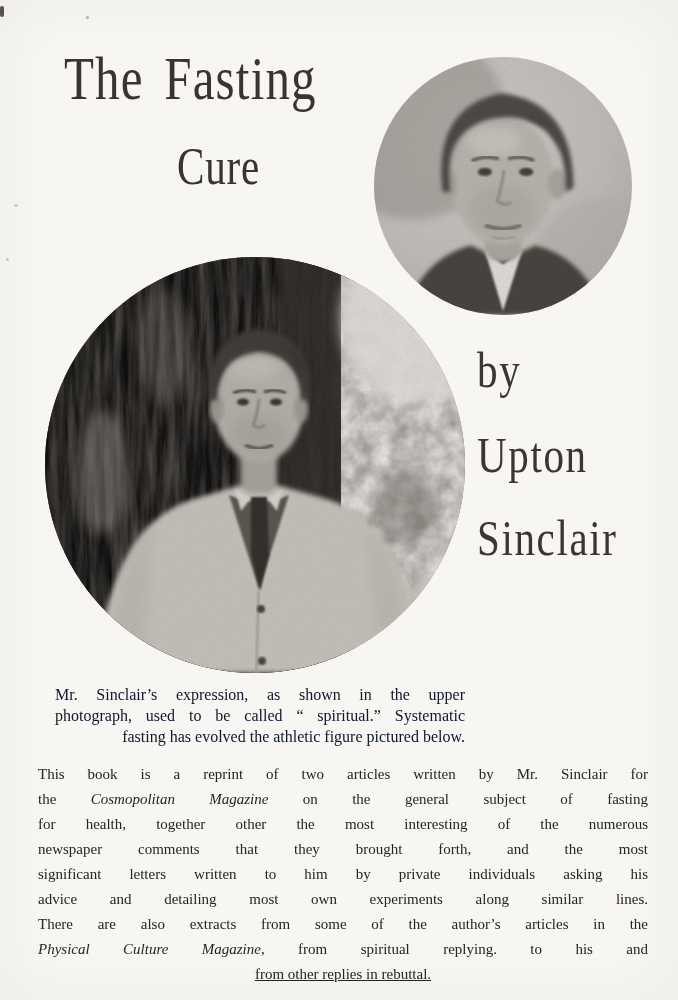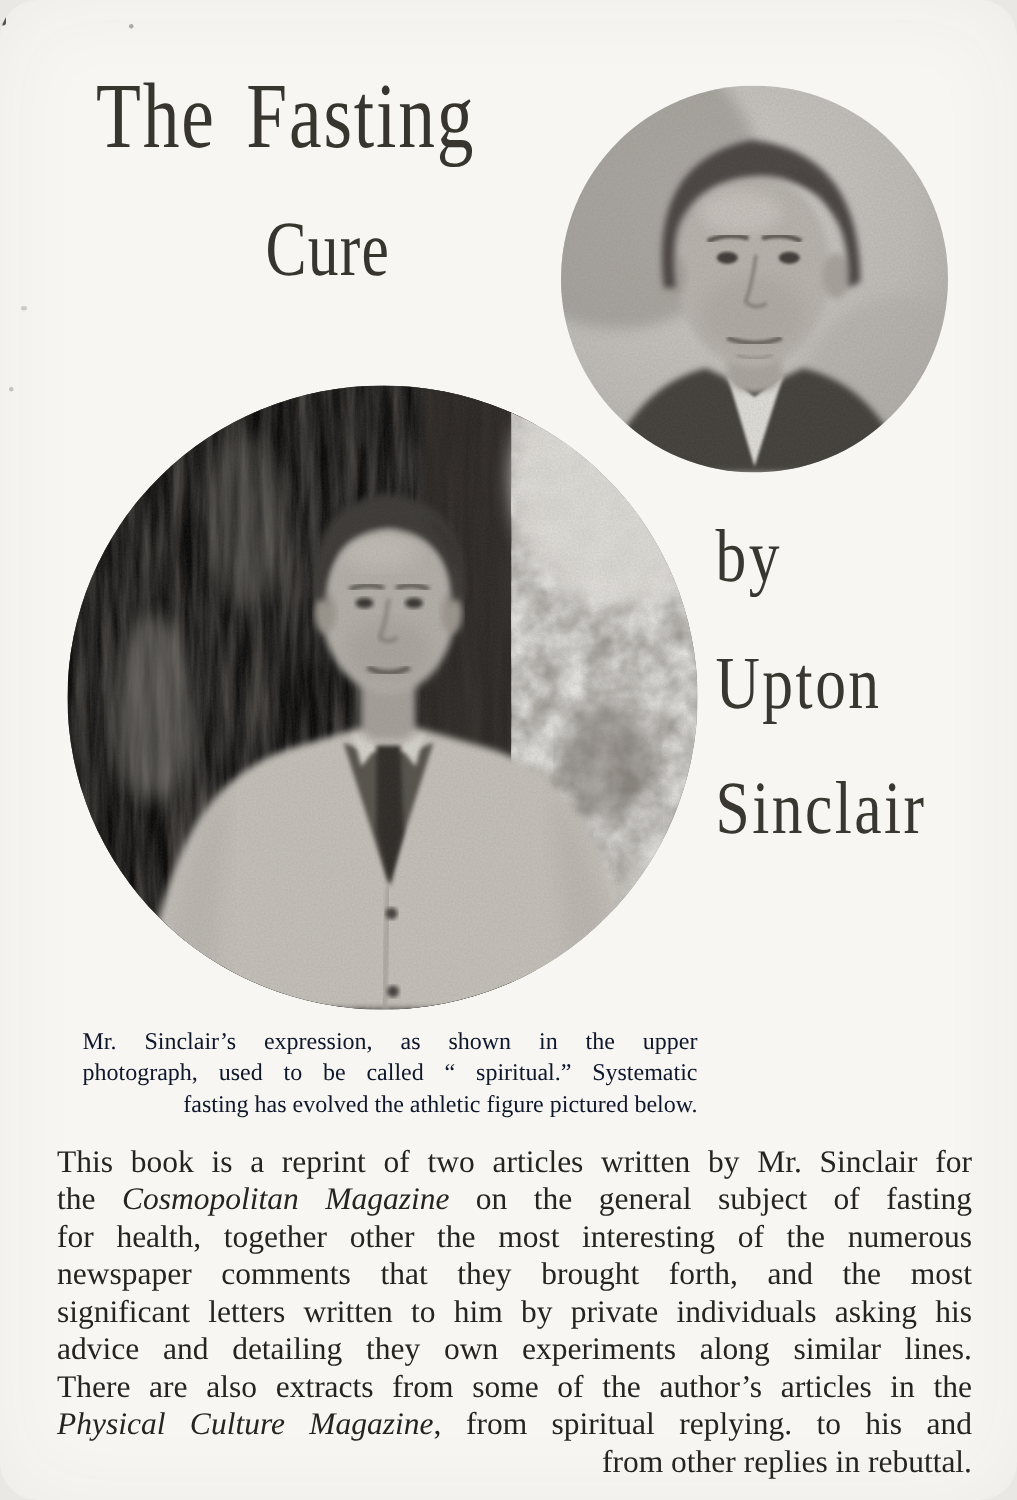--- a/index.html
+++ b/index.html
@@ -2,21 +2,20 @@
 <html><head>
 <meta charset="utf-8">
 <style>
   html,body{margin:0;padding:0;background:#e9e8e5;}
   .page{
     position:relative;width:678px;height:1000px;margin:0 auto;
     background:#f7f6f3;overflow:hidden;
     font-family:"Liberation Serif","DejaVu Serif",serif;
     color:#2a2823;
     box-shadow:inset 0 0 60px rgba(60,55,45,0.05);
-    border-radius:25px;
   }
   
   .title-line{position:absolute;line-height:1;color:#38352f;white-space:nowrap;
     transform:scaleX(0.79);transform-origin:0 0;}
   .title-1{left:64px;top:47px;font-size:62px;letter-spacing:1.5px;word-spacing:9px;}
   .title-2{left:177px;top:141px;font-size:52px;letter-spacing:1px;}
   
   .by-line{position:absolute;left:477px;line-height:1;font-size:50px;color:#3a3731;
     transform:scaleX(0.82);transform-origin:0 0;letter-spacing:2px;white-space:nowrap;}
   .by-1{top:345px;}
@@ -26,24 +25,24 @@
   .photo-circle{position:absolute;border-radius:50%;overflow:hidden;}
   .photo-top{left:374px;top:57px;width:258px;height:258px;}
   .photo-big{left:45px;top:257px;width:420px;height:416px;}
   .photo-circle svg{display:block;width:100%;height:100%;}
   
   .caption{position:absolute;left:55px;top:684px;width:410px;font-size:16px;
     line-height:21px;color:#0f172a;}
   .caption .cap-line{text-align:justify;text-align-last:justify;}
   .caption .cap-line.last{text-align:right;text-align-last:auto;}
   
-  .bodytext{position:absolute;left:38px;top:762px;width:610px;font-size:21px;
+  .bodytext{position:absolute;left:38px;top:762px;width:610px;font-size:15px;
     line-height:25px;color:#262420;}
   .bodytext .bline{text-align:justify;text-align-last:justify;white-space:normal;}
-  .bodytext .bline.last{text-align:right;text-align-last:auto;}
+  .bodytext .bline.last{text-align:center;text-align-last:auto;text-decoration:underline;}
   .bodytext em{font-style:italic;}
   
   .artifact{position:absolute;background:#55524d;border-radius:2px;}
   .a1{left:0;top:6px;width:4px;height:11px;}
   .a2{left:86px;top:16px;width:3px;height:3px;opacity:.45;border-radius:50%;}
   .a3{left:14px;top:204px;width:4px;height:3px;opacity:.25;border-radius:50%;}
   .a4{left:6px;top:258px;width:3px;height:3px;opacity:.3;border-radius:50%;}
 </style>
 </head>
 <body>
@@ -191,21 +190,21 @@
     <div class="cap-line">photograph, used to be called “ spiritual.”  Systematic</div>
     <div class="cap-line last">fasting has evolved the athletic figure pictured below.</div>
   </div>
 
   <div class="bodytext">
     <div class="bline"><span>This book is a reprint of two articles written by Mr. Sinclair for</span></div>
     <div class="bline"><span>the </span><em>Cosmopolitan Magazine</em><span> on the general subject of fasting</span></div>
     <div class="bline"><span>for health, together other the most interesting of the numerous</span></div>
     <div class="bline"><span>newspaper comments that they brought forth, and the most</span></div>
     <div class="bline"><span>significant letters written to him by private individuals asking his</span></div>
-    <div class="bline"><span>advice and detailing they own experiments along similar lines.</span></div>
+    <div class="bline"><span>advice and detailing most own experiments along similar lines.</span></div>
     <div class="bline"><span>There are also extracts from some of the author’s articles in the</span></div>
     <div class="bline"><span></span><em>Physical Culture Magazine</em><span>, from spiritual replying. to his and</span></div>
     <div class="bline last"><span>from other replies in rebuttal.</span></div>
   </div>
 
   <div class="artifact a1"></div>
   <div class="artifact a2"></div>
   <div class="artifact a3"></div>
   <div class="artifact a4"></div>
 

